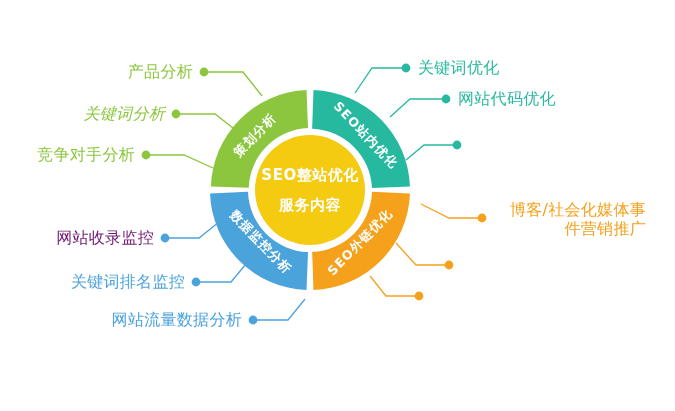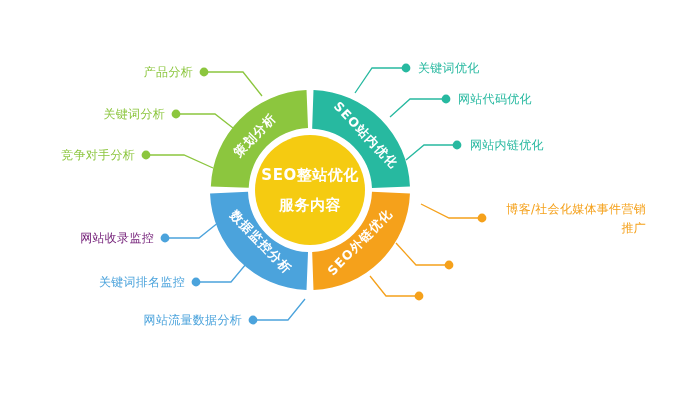--- a/index.html
+++ b/index.html
@@ -25,21 +25,21 @@
   #diagram-svg {
     position: absolute;
     left: 0;
     top: 0;
     width: 675px;
     height: 411px;
   }
   .leaf-label {
     position: absolute;
     white-space: nowrap;
-    font-size: 12px;
+    font-size: 16px;
     line-height: 16px;
     letter-spacing: 0.3px;
   }
   .leaf-label.two-line {
     white-space: normal;
     width: 150px;
     line-height: 19px;
   }
   .seg-text {
     font-size: 12.5px;
@@ -139,26 +139,25 @@
     <text class="seg-text" x="258" y="138" text-anchor="middle" transform="rotate(-46 258 138)">策划分析</text>
     <text class="seg-text" x="363" y="138" text-anchor="middle" transform="rotate(46 363 138)">SEO站内优化</text>
     <text class="seg-text" x="363" y="245" text-anchor="middle" transform="rotate(-46 363 245)">SEO外链优化</text>
     <text class="seg-text" x="258" y="245" text-anchor="middle" transform="rotate(46 258 245)">数据监控分析</text>
 
     <text class="center-text" x="310" y="180" text-anchor="middle">SEO整站优化</text>
     <text class="center-text" x="310" y="210" text-anchor="middle">服务内容</text>
   </svg>
 
   <div class="leaf-label align-right" style="left:60px; top:64px; width:133px; color:#8CC63E;">产品分析</div>
-  <div class="leaf-label align-right" style="left:32px; top:106px; width:133px; color:#8CC63E;">关键词分析</div>
+  <div class="leaf-label align-right" style="left:32px; top:106px; width:133px; color:#8CC63E;font-style:italic;">关键词分析</div>
   <div class="leaf-label align-right" style="left:2px; top:147px; width:133px; color:#8CC63E;">竞争对手分析</div>
 
   <div class="leaf-label align-right" style="left:32px; top:230px; width:122px; color:#701a75;">网站收录监控</div>
   <div class="leaf-label align-right" style="left:50px; top:274px; width:135px; color:#4BA3DC;">关键词排名监控</div>
   <div class="leaf-label align-right" style="left:90px; top:312px; width:152px; color:#4BA3DC;">网站流量数据分析</div>
 
   <div class="leaf-label align-left" style="left:418px; top:60px; color:#27B9A0;">关键词优化</div>
   <div class="leaf-label align-left" style="left:458px; top:91px; color:#27B9A0;">网站代码优化</div>
-  <div class="leaf-label align-left" style="left:470px; top:137px; color:#27B9A0;">网站内链优化</div>
 
   <div class="leaf-label align-left two-line" style="left:496px; top:200px; color:#F5A11B;">博客/社会化媒体事件营销推广</div>
 
 </div>
 
 </body></html>

